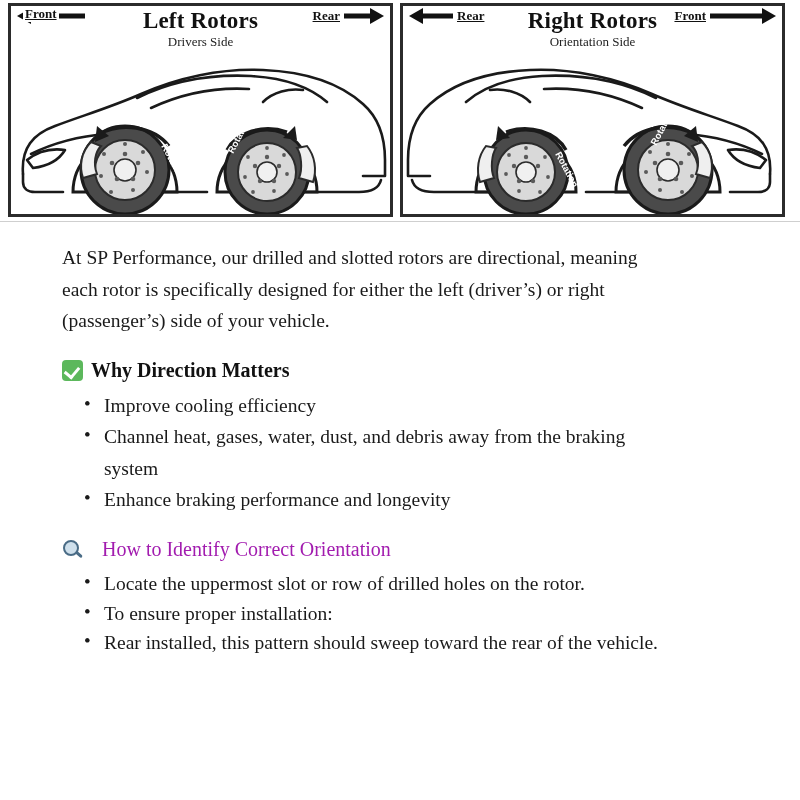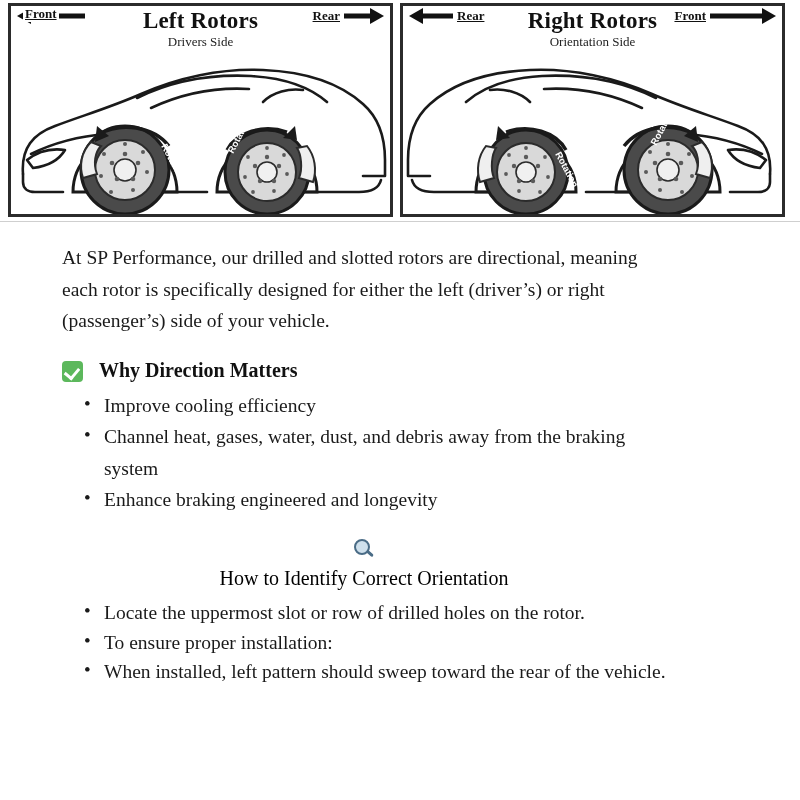--- a/index.html
+++ b/index.html
@@ -103,33 +103,32 @@
     margin: 10px 0 0 0;
     font-size: 19.5px;
     line-height: 1.62;
     color: #1a1a1a;
   }
   h2.heading {
     margin: 22px 0 0 0;
     font-size: 20px;
     font-weight: bold;
     display: flex;
-    align-items: flex-end;
-    gap: 16px;
+    align-items: center;
+    gap: 8px;
     color: #111;
   }
   h3.subheading {
     margin: 22px 0 0 0;
     font-size: 20px;
     font-weight: normal;
     display: flex;
     align-items: center;
-    gap: 7px;
-    color: #000000;
-    flex-direction: column;
+    gap: 18px;
+    color: #a21caf;
   }
   .check-icon {
     display: inline-block;
     width: 21px;
     height: 21px;
     border-radius: 4px;
     background: #5cb85c;
     position: relative;
     flex: 0 0 auto;
   }
@@ -394,27 +393,27 @@
 
     <h2 class="heading">
       <span class="check-icon"></span>
       <span>Why Direction Matters</span>
     </h2>
 
 
     <ul class="bullets">
       <li>Improve cooling efficiency</li>
       <li>Channel heat, gases, water, dust, and debris away from the braking system</li>
-      <li>Enhance braking engineered and longevity</li>
+      <li>Enhance braking performance and longevity</li>
     </ul>
 
     <h3 class="subheading">
       <span class="mag-icon"></span>
       <span>How to Identify Correct Orientation</span>
     </h3>
 
     <ul class="bullets tight">
       <li>Locate the uppermost slot or row of drilled holes on the rotor.</li>
       <li>To ensure proper installation:</li>
-      <li>When installed, left pattern should sweep toward the rear of the vehicle.</li>
+      <li>Rear installed, this pattern should sweep toward the rear of the vehicle.</li>
     </ul>
   </div>
 </div>
 
 </body></html>

